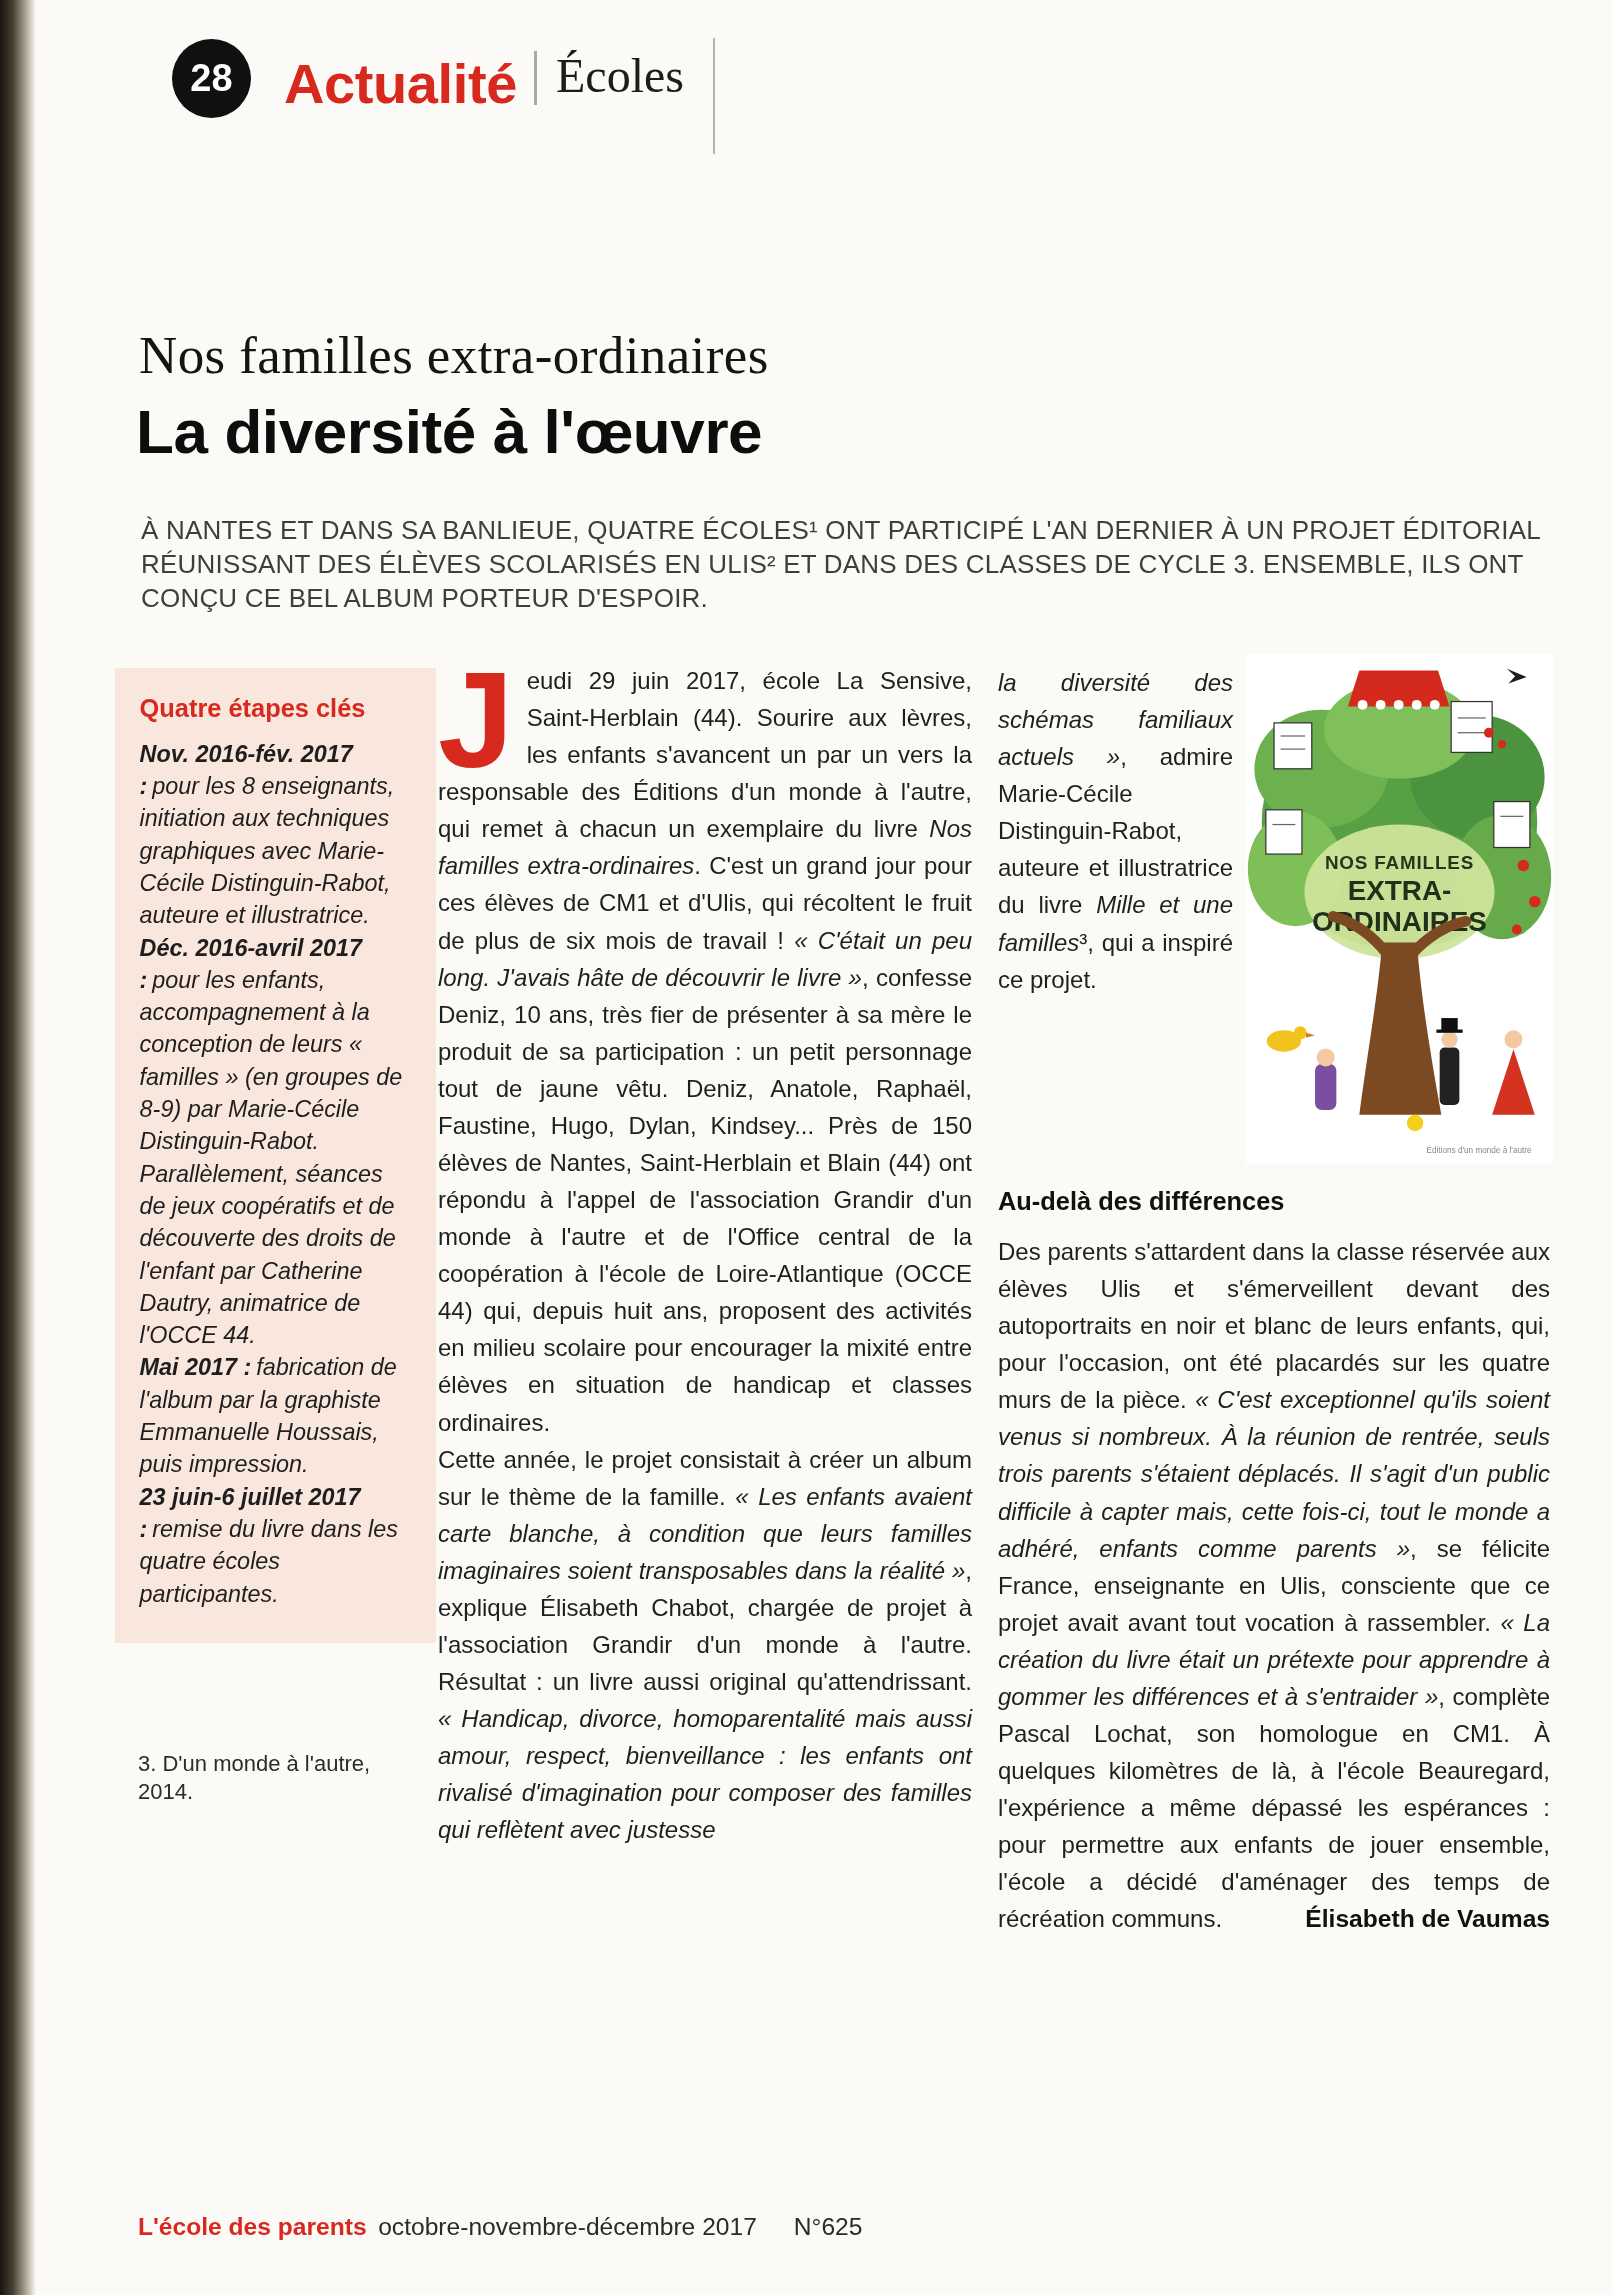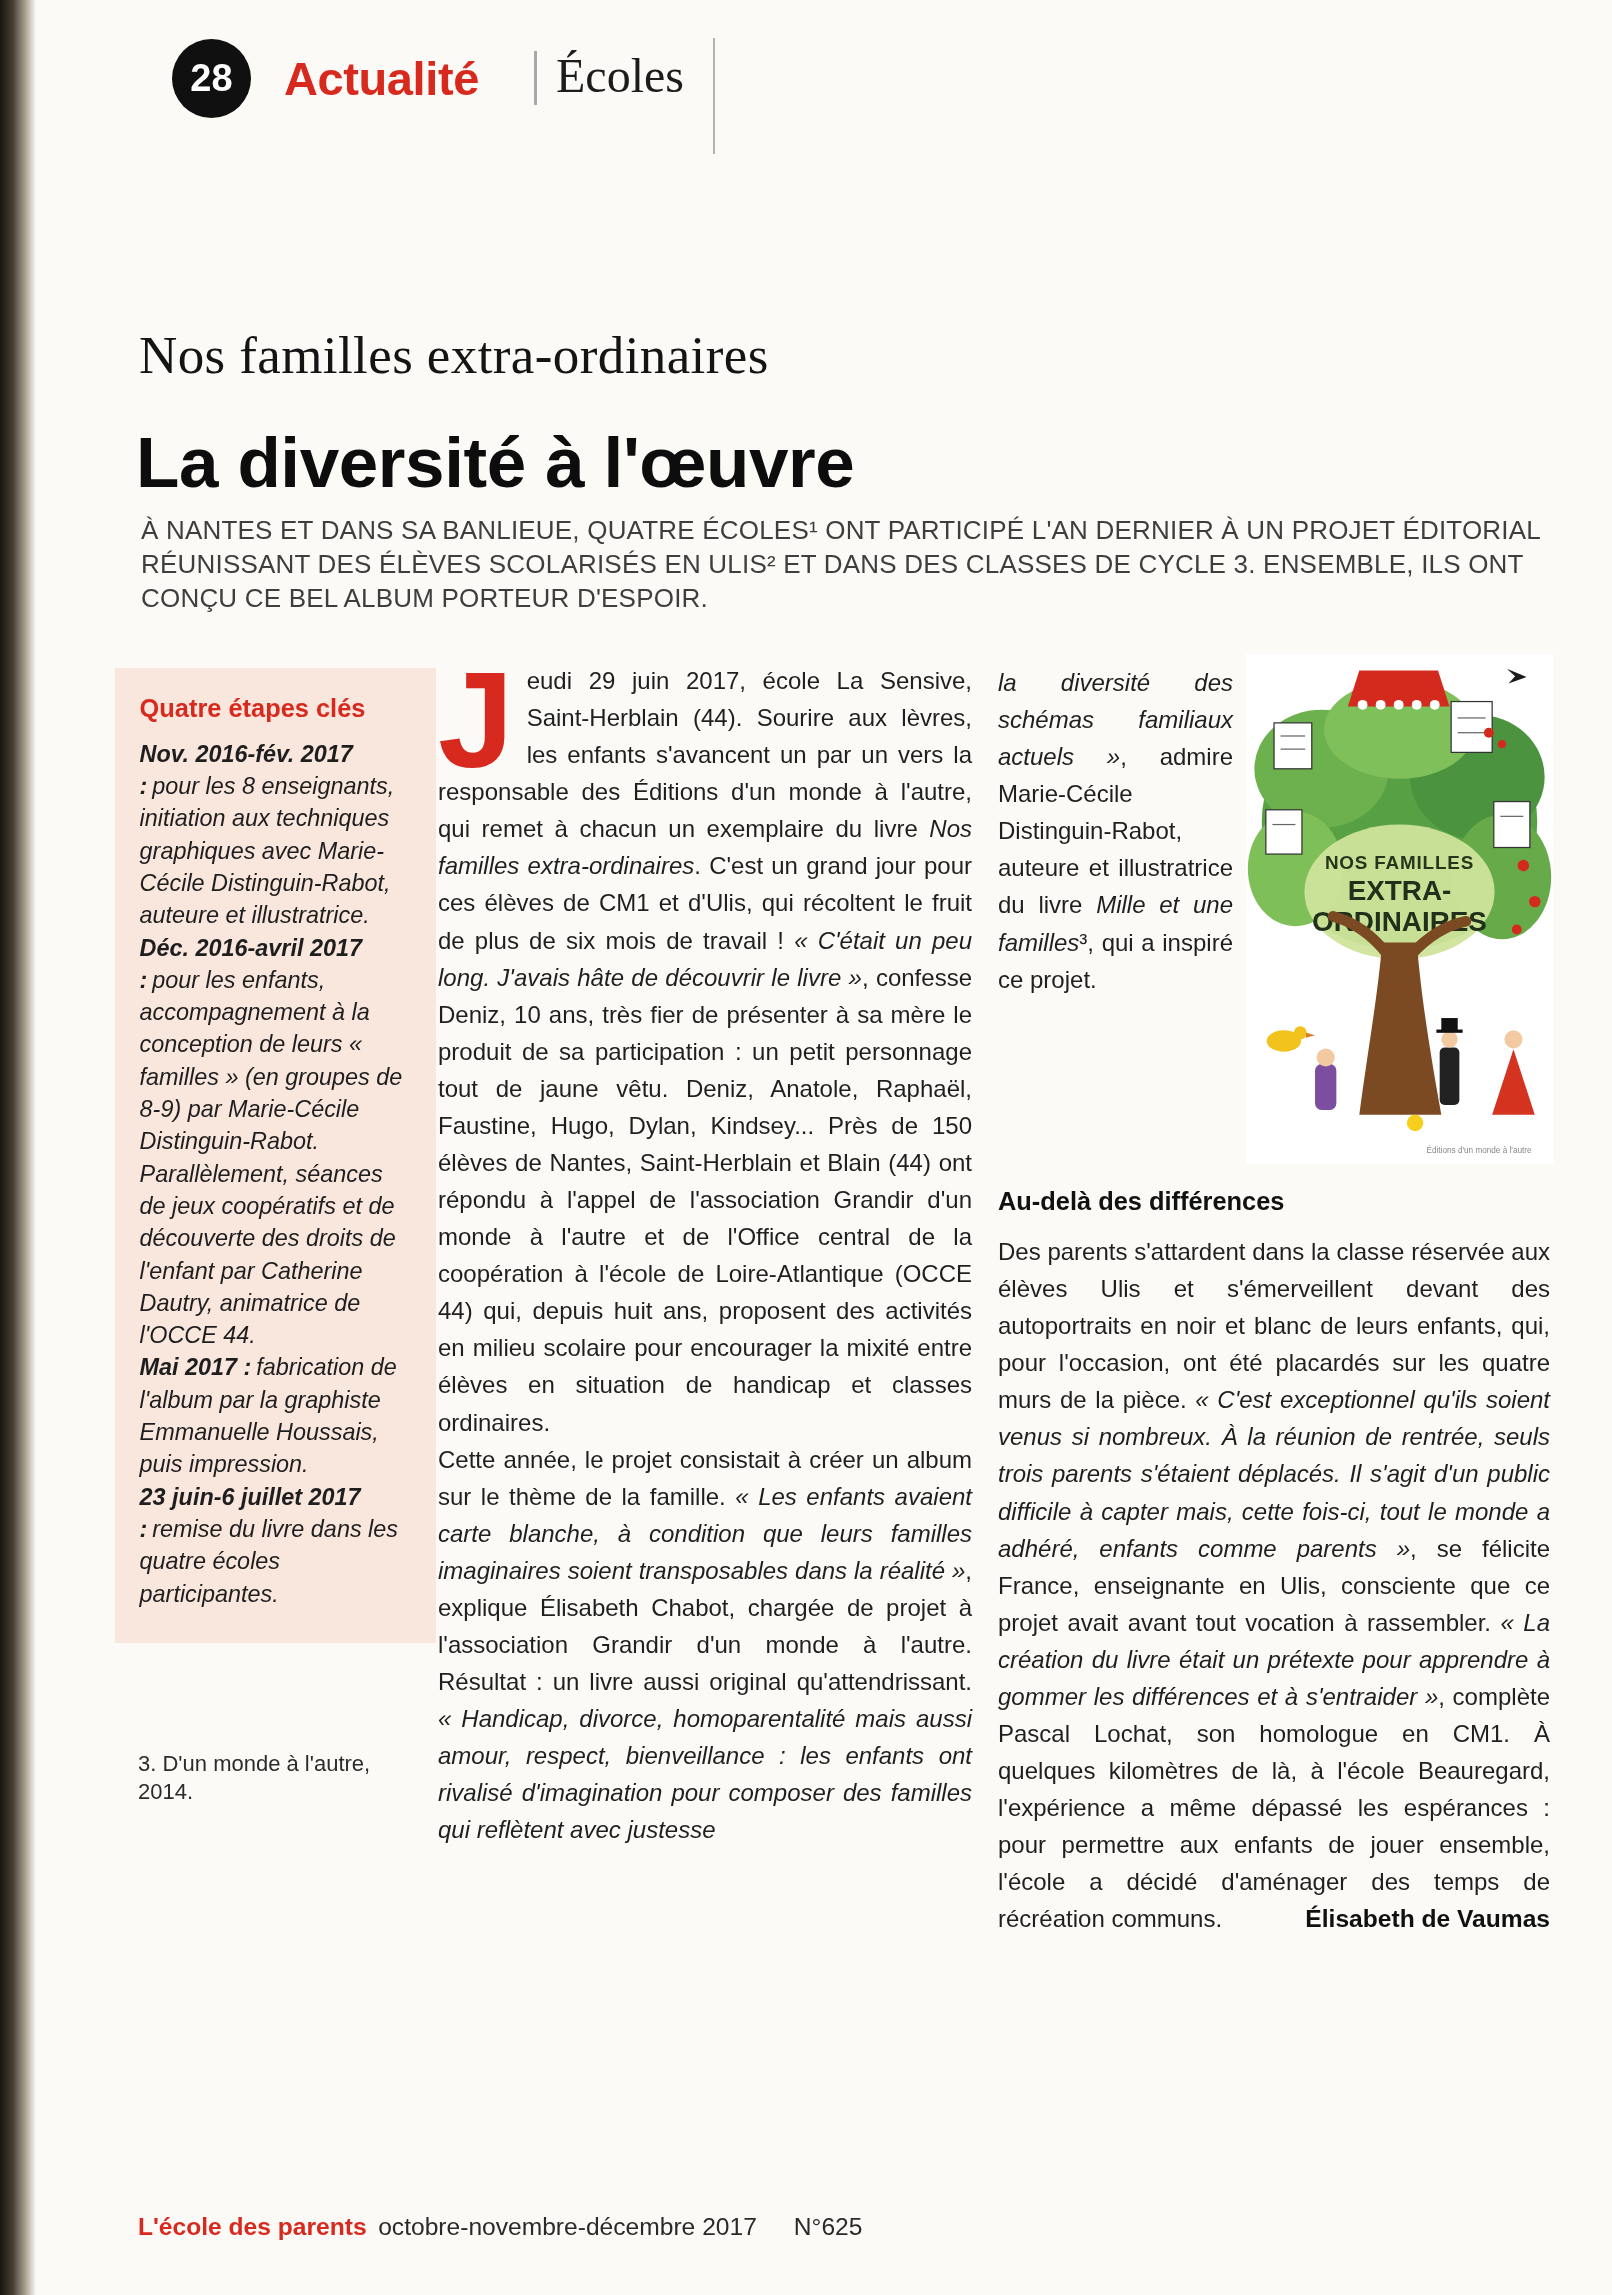--- a/index.html
+++ b/index.html
@@ -11,28 +11,28 @@
   *{margin:0;padding:0;box-sizing:border-box;}
   html,body{background:#ffffff;}
   body{font-family:"Liberation Sans",sans-serif;color:var(--ink);}
   .page{position:relative;width:1613px;height:2295px;background:var(--page-bg);overflow:hidden;}
   .scan-edge{position:absolute;left:0;top:0;width:36px;height:100%;
     background:linear-gradient(90deg,#191510 0%,#453e33 35%,#a89f8e 70%,rgba(251,250,246,0) 100%);}
   
   .page-num-circle{position:absolute;left:172px;top:39px;width:79px;height:79px;border-radius:50%;
     background:#101010;color:#fff;display:flex;align-items:center;justify-content:center;
     font-size:38px;font-weight:bold;}
-  .section-label{position:absolute;left:284px;top:51px;font-size:47px;font-weight:bold;color:var(--accent);letter-spacing:-0.4px;}
+  .section-label{position:absolute;left:284px;top:51px;font-size:56px;font-weight:bold;color:var(--accent);letter-spacing:-0.4px;}
   .hdr-div1{position:absolute;left:534px;top:51px;width:2.5px;height:54px;background:#a9a9a9;}
   .section-sub{position:absolute;left:556px;top:48px;font-family:"Liberation Serif",serif;font-size:48px;color:#1c1c1c;}
   .hdr-div2{position:absolute;left:713px;top:38px;width:1.6px;height:116px;background:#b3b3b3;}
   
   .kicker{position:absolute;left:139px;top:325px;font-family:"Liberation Serif",serif;
     font-size:53px;color:#141414;letter-spacing:0.4px;}
-  .title{position:absolute;left:136px;top:422px;font-size:71px;font-weight:bold;color:#0d0d0d;letter-spacing:-0.4px;}
+  .title{position:absolute;left:136px;top:396px;font-size:62px;font-weight:bold;color:#0d0d0d;letter-spacing:-0.4px;}
   .standfirst{position:absolute;left:141px;top:513px;width:1419px;font-size:26px;line-height:1.31;
     color:#3e3e3e;letter-spacing:0.2px;}
   
   .sidebar{position:absolute;left:115px;top:668px;width:321px;min-height:975px;
     background:var(--sidebar-bg);padding:26px 24.6px;}
   .sidebar-title{color:var(--accent);font-weight:bold;font-size:25.4px;margin-bottom:14.8px;}
   .step{font-style:italic;font-size:23.4px;line-height:1.38;color:#1e1e1e;text-align:left;}
   .step-label{font-weight:bold;margin-right:4.9px;}
   
   .footnotes{position:absolute;left:138px;top:1750px;width:279px;}

